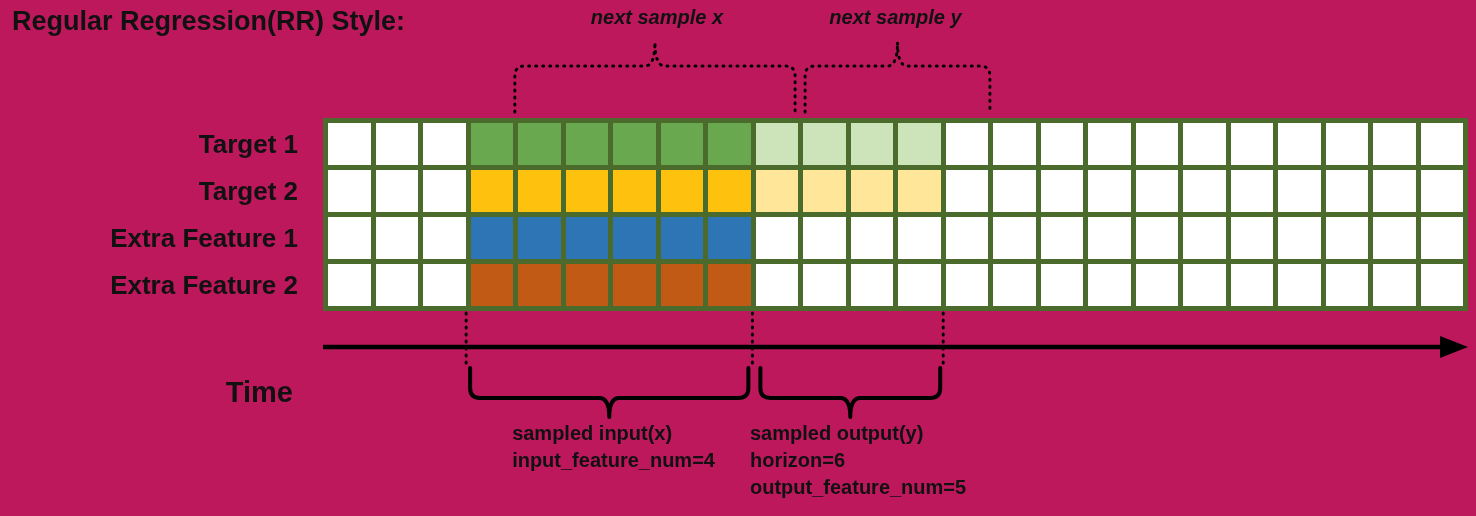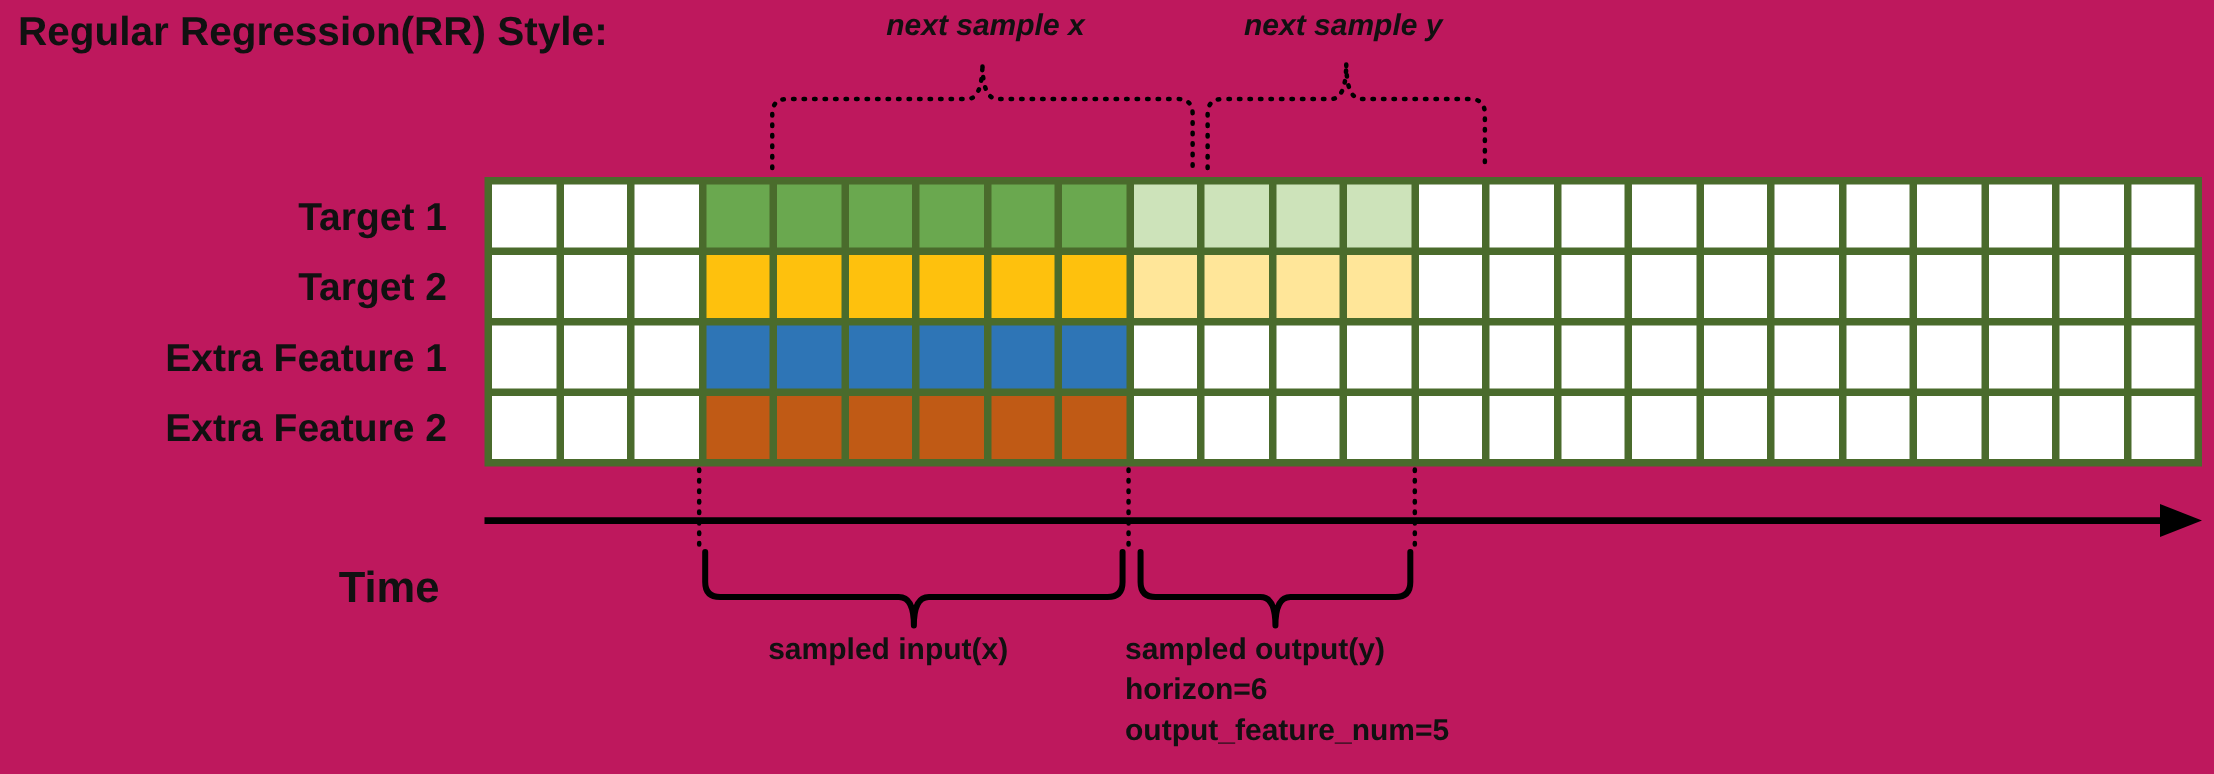--- a/index.html
+++ b/index.html
@@ -158,20 +158,21 @@
       <path d="M 752.375 313 L 752.375 366" class="dotted"></path>
       <path d="M 943.2083333333334 313 L 943.2083333333334 366" class="dotted"></path>
       <path d="M 323 347 L 1442 347" class="arrowline"></path>
       <polygon points="1440,336 1440,358 1468,347" fill="#000000"></polygon>
     </svg>
 
   <div class="time-label">Time</div>
 
   <div class="sample-annotation" id="input-annotation" style="left: 512.125px;">
     <div>sampled input(x)</div>
+    <div>input_feature_num=4</div>
   </div>
 
   <div class="sample-annotation" id="output-annotation" style="left: 750px;">
     <div>sampled output(y)</div>
     <div>horizon=6</div>
     <div>output_feature_num=5</div>
   </div>
 
 </div>
 

